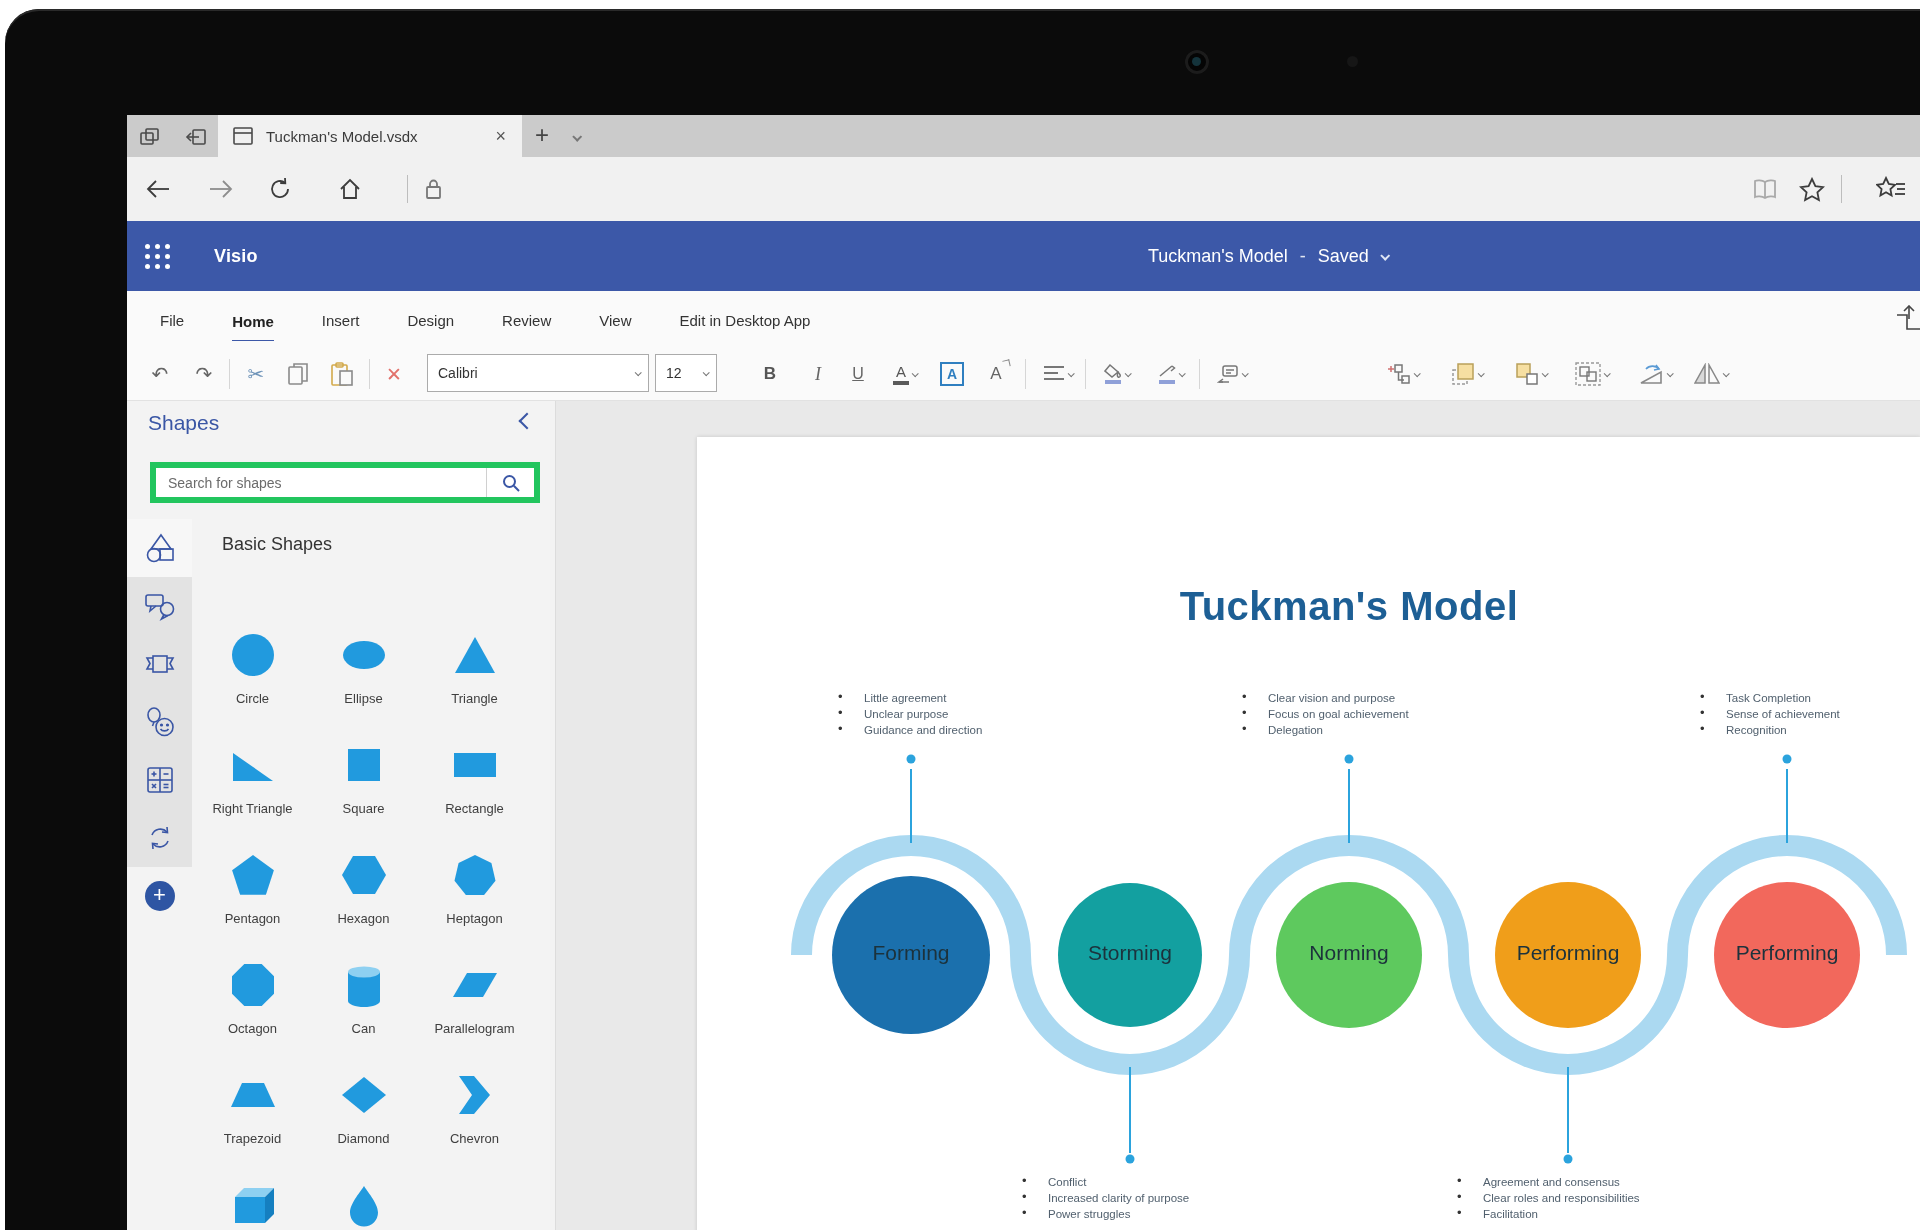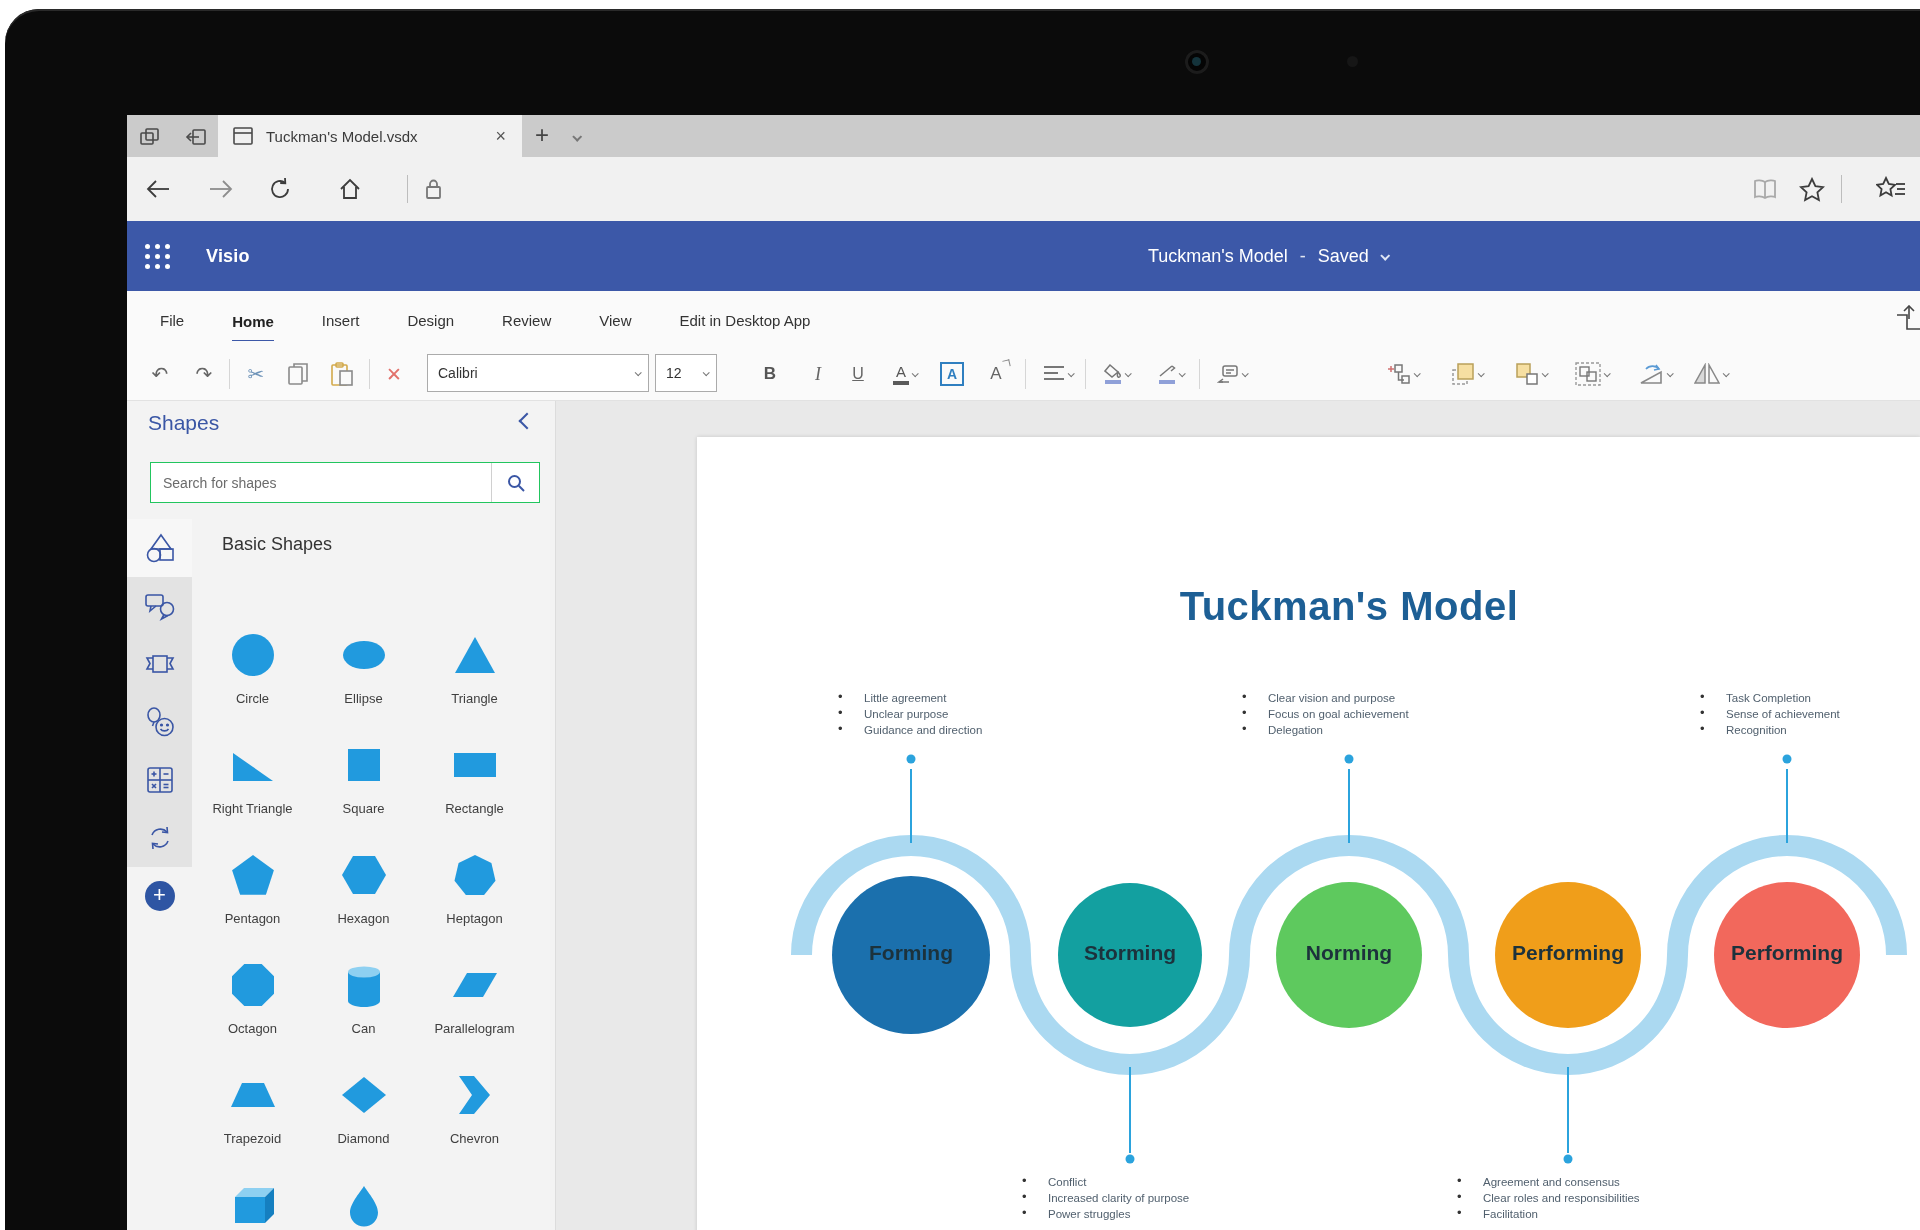--- a/index.html
+++ b/index.html
@@ -25,21 +25,21 @@
   .tabmenu-btn { position:absolute; left:446px; top:12px; }
 
   .navbar { position:relative; height:64px; background:#f1f1f1; }
   .nav-ic { position:absolute; top:16px; width:32px; height:32px; display:flex; align-items:center; justify-content:center; }
   .navbar svg { stroke:#3c3c3c; fill:none; stroke-width:1.8; }
   .nav-sep { position:absolute; width:1px; height:28px; background:#bdbdbd; top:18px; }
 
   .appbar { position:relative; height:70px; display:flex; align-items:center; color:#fff; }
   .waffle { margin-left:13px; width:34px; height:34px; display:grid; grid-template-columns:repeat(3,5px); grid-template-rows:repeat(3,5px); gap:5px; place-content:center; }
   .waffle i { background:#fff; border-radius:50%; }
-  .app-name { margin-left:32px; font-size:18px; font-weight:700; letter-spacing:.2px; }
+  .app-name { margin-left:40px; font-size:18px; font-weight:700; letter-spacing:.2px; }
   .doc-title { position:absolute; left:1021px; top:0; height:70px; display:flex; align-items:center; gap:12px; font-size:18px; }
   .cv { display:inline-block; width:7px; height:7px; border-right:2px solid #777; border-bottom:2px solid #777; transform:rotate(45deg) translateY(-1px); }
   .cv.w { border-color:#dfe6f5; }
   .cv.s { width:5px; height:5px; border-width:1.5px; }
 
   .menubar { position:relative; height:55px; background:#fafafa; display:flex; align-items:center; padding-left:33px; gap:48px; overflow:hidden; }
   .menu-item { font-size:15px; color:#333; padding:16px 0 13px; }
   .menu-item.active { font-weight:700; color:#222; border-bottom:1px solid #0ea5e9; padding-bottom:10px; }
   .share-btn { position:absolute; right:-7px; top:14px; width:34px; height:28px; }
   .share-btn svg { stroke:#444; fill:none; stroke-width:1.6; }
@@ -58,42 +58,42 @@
   .acolor .bar { width:16px; height:4px; margin-top:2px; }
   .boxA { width:24px; height:24px; border:2px solid #2f7fc0; color:#2f7fc0; font-size:14px; font-weight:700; display:flex; align-items:center; justify-content:center; }
   .growA { position:relative; font-size:17px; color:#666; }
   .growA:after { content:""; position:absolute; right:-8px; top:-4px; width:6px; height:6px; border-top:1.6px solid #888; border-right:1.6px solid #888; transform:rotate(-13deg); }
 
   
   .workspace { position:absolute; top:286px; bottom:0; left:0; right:0; display:flex; }
   .shapes-panel { position:relative; width:429px; background:#f3f3f3; border-right:1px solid #dcdcdc; overflow:hidden; }
   .sp-title { position:absolute; left:21px; top:10px; font-size:21px; color:#3a56a5; font-weight:400; }
   .sp-collapse { position:absolute; left:394px; top:14px; width:12px; height:12px; border-left:2px solid #3a56a5; border-bottom:2px solid #3a56a5; transform:rotate(45deg); }
-  .searchbox { position:absolute; left:23px; top:61px; width:390px; height:41px; background:#fff; border:1px solid #22c55e; display:flex; align-items:center; }
+  .searchbox { position:absolute; left:23px; top:61px; width:390px; height:41px; background:#fff; border:6px solid #22c55e; display:flex; align-items:center; }
   .searchbox input { flex:1; border:none; outline:none; font-size:14px; color:#333; padding:0 12px; font-family:"Liberation Sans", sans-serif; background:transparent; }
   .searchbox input::placeholder { color:#6b6b6b; }
   .search-btn { width:48px; height:100%; border-left:1px solid #d0d0d0; display:flex; align-items:center; justify-content:center; }
   .strip { position:absolute; left:0; top:118px; bottom:0; width:65px; }
   .strip-cell { width:65px; height:58px; display:flex; align-items:center; justify-content:center; background:#e3e3e3; }
   .strip-cell.sel { background:#f7f7f7; }
   .strip-cell.blank { background:transparent; }
   .strip svg { stroke:#3a56a5; fill:none; stroke-width:1.6; }
   .add-stencil { width:30px; height:30px; border-radius:50%; background:#2e55a3; color:#fff; font-size:22px; line-height:28px; text-align:center; font-weight:400; }
   .section-title { position:absolute; left:95px; top:133px; font-size:18px; color:#333; }
   .gallery { position:absolute; left:70px; top:195px; width:340px; display:grid; grid-template-columns:repeat(3,111px); grid-auto-rows:110px; }
   .cell { display:flex; flex-direction:column; align-items:center; justify-content:flex-end; padding-top:5px; }
   .cell svg { width:48px; height:48px; fill:currentColor; }
   .shp-label { margin-top:12px; font-size:13px; color:#3f3f3f; white-space:nowrap; }
 
   
   .canvas { position:relative; flex:1; background:#e9e9e9; overflow:hidden; }
   .page { position:absolute; left:141px; top:36px; width:1223px; height:908px; background:#fff; box-shadow:0 0 4px rgba(0,0,0,.15); }
   .diagram-svg { position:absolute; left:0; top:0; width:1223px; height:908px; }
   .page-title { position:absolute; left:452px; top:147px; width:400px; text-align:center; font-size:40px; font-weight:700; letter-spacing:.5px; }
-  .stage-label { position:absolute; width:170px; text-align:center; font-size:21px; font-weight:700; color:#1c323c; }
+  .stage-label { position:absolute; width:170px; text-align:center; font-size:21px; font-weight:400; color:#1c323c; }
   .notes { position:absolute; list-style:none; font-size:11.5px; line-height:16px; color:#51606e; }
   .notes li { position:relative; padding-left:26px; white-space:nowrap; }
   .notes li:before { content:"•"; position:absolute; left:0; top:-1px; color:#333; font-size:13px; }
 </style>
 </head>
 <body>
 
 <div class="stage">
   <div class="bezel"></div>
   <div class="webcam">

